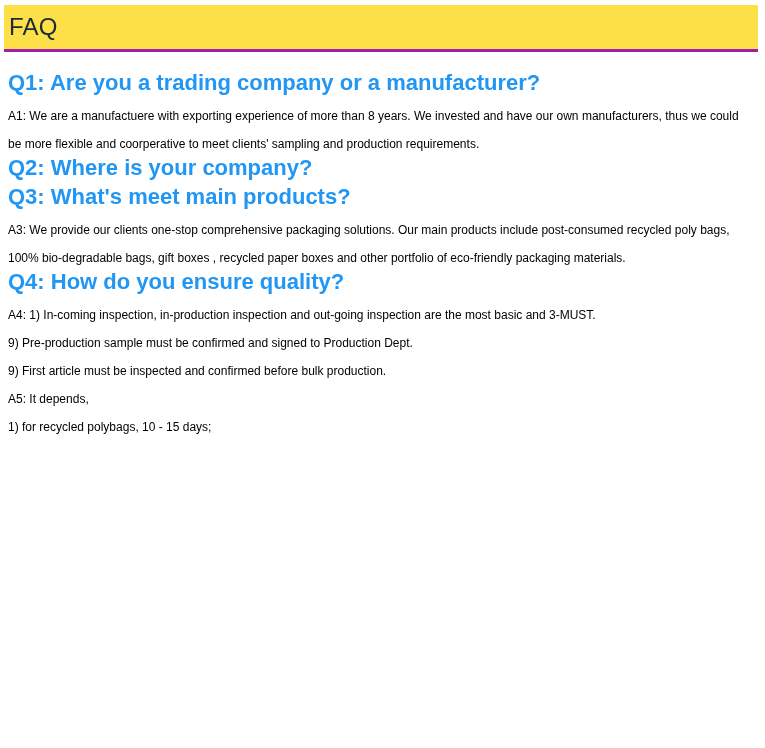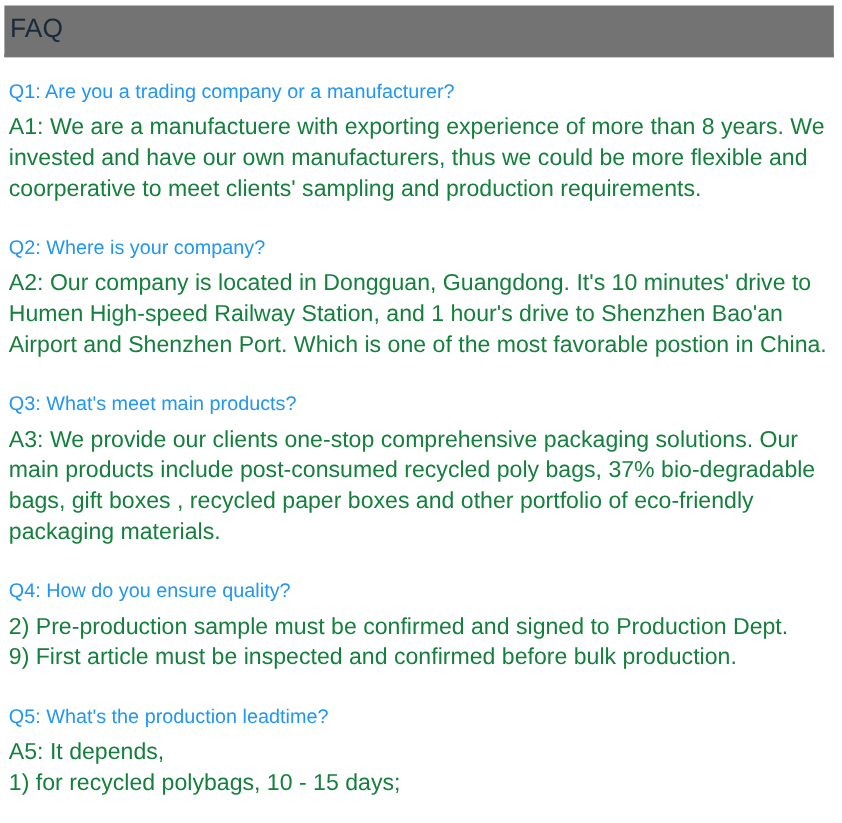--- a/index.html
+++ b/index.html
@@ -11,53 +11,52 @@
     overflow: hidden;
     font-family: "Liberation Sans", "DejaVu Sans", sans-serif;
   }
   .page {
     width: 765px;
     height: 748px;
     box-sizing: border-box;
   }
   .faq-header-bar {
     margin: 5px 7px 0 4px;
-    background: #737373;
-    border-bottom: 3px solid #737373;
+    background: #fde047;
+    border-bottom: 3px solid #a21caf;
     height: 47px;
     display: flex;
     align-items: center;
     box-sizing: border-box;
     padding-left: 5px;
   }
   .faq-header-title {
     font-size: 24px;
     font-weight: 400;
     color: #1b2a38;
     letter-spacing: 0.2px;
   }
   .content {
     padding: 0 10px 0 8px;
   }
   .faq-section {
-    margin-top: 29px;
   }
   .faq-section:first-child {
     margin-top: 21px;
   }
   .faq-question {
     color: #2196f3;
-    font-size: 18px;
-    font-weight: 400;
+    font-size: 22px;
+    font-weight: 700;
     line-height: 20px;
     margin: 0 0 9px 0;
   }
   .faq-answer {
-    color: #15803d;
-    font-size: 21px;
+    color: #000000;
+    font-size: 12px;
     line-height: 28px;
   }
   .para {
     margin: 0;
   }
 </style>
 </head>
 <body>
 
 <div class="page">
@@ -68,41 +67,38 @@
   <div class="content">
   <div class="faq-section">
     <h3 class="faq-question">Q1: Are you a trading company or a manufacturer?</h3>
     <div class="faq-answer">
           <p class="para">A1: We are a manufactuere with exporting experience of more than 8 years. We invested and have our own manufacturers, thus we could be more flexible and coorperative to meet clients' sampling and production requirements.</p>
         </div>
   </div>
 
   <div class="faq-section">
     <h3 class="faq-question">Q2: Where is your company?</h3>
-    <div class="faq-answer">
-          <p class="para">A2: Our company is located in Dongguan, Guangdong. It's 10 minutes' drive to Humen High-speed Railway Station, and 1 hour's drive to Shenzhen Bao'an Airport and Shenzhen Port. Which is one of the most favorable postion in China.</p>
-        </div>
   </div>
 
   <div class="faq-section">
     <h3 class="faq-question">Q3: What's meet main products?</h3>
     <div class="faq-answer">
-          <p class="para">A3: We provide our clients one-stop comprehensive packaging solutions. Our main products include post-consumed recycled poly bags, 37% bio-degradable bags, gift boxes , recycled paper boxes and other portfolio of eco-friendly packaging materials.</p>
+          <p class="para">A3: We provide our clients one-stop comprehensive packaging solutions. Our main products include post-consumed recycled poly bags, 100% bio-degradable bags, gift boxes , recycled paper boxes and other portfolio of eco-friendly packaging materials.</p>
         </div>
   </div>
 
   <div class="faq-section">
     <h3 class="faq-question">Q4: How do you ensure quality?</h3>
     <div class="faq-answer">
-          <p class="para">2) Pre-production sample must be confirmed and signed to Production Dept.</p>
+          <p class="para">A4: 1) In-coming inspection, in-production inspection and out-going inspection are the most basic and 3-MUST.</p>
+          <p class="para">9) Pre-production sample must be confirmed and signed to Production Dept.</p>
           <p class="para">9) First article must be inspected and confirmed before bulk production.</p>
         </div>
   </div>
 
   <div class="faq-section">
-    <h3 class="faq-question">Q5: What's the production leadtime?</h3>
     <div class="faq-answer">
           <p class="para">A5: It depends,</p>
           <p class="para">1) for recycled polybags, 10 - 15 days;</p>
         </div>
   </div>
 </div>
 </div>
 
 </body></html>

